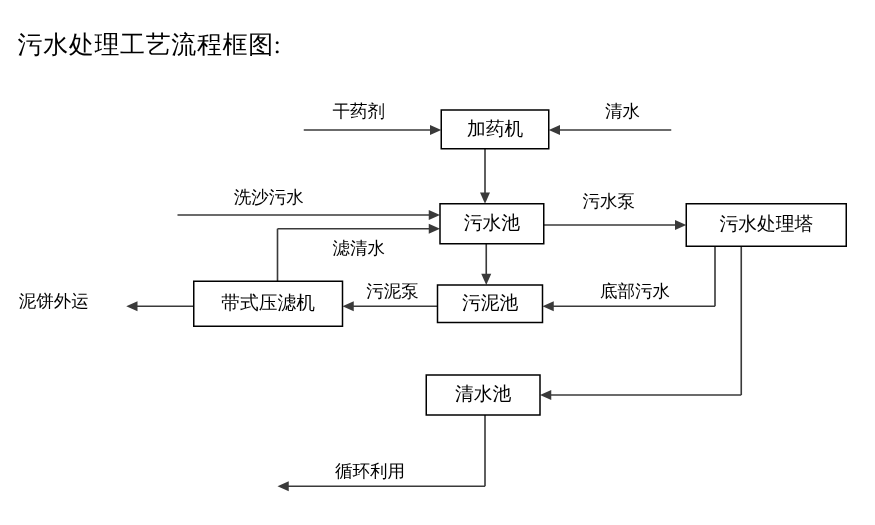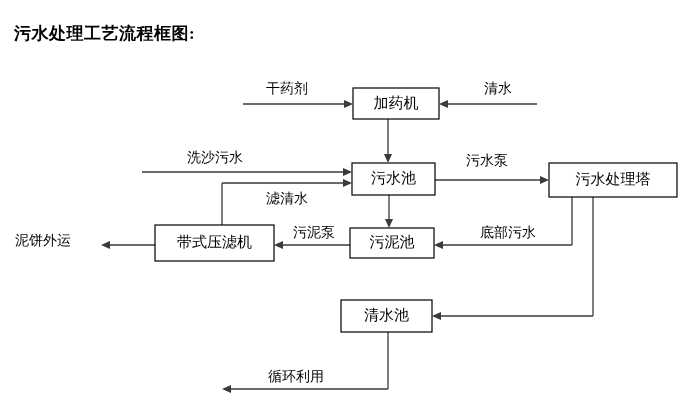--- a/index.html
+++ b/index.html
@@ -17,22 +17,22 @@
   #diagram-root {
     position: relative;
     width: 700px;
     height: 420px;
     background: #ffffff;
   }
   .title {
     position: absolute;
     left: 14px;
     top: 22px;
-    font-size: 17px;
-    font-weight: bold;
+    font-size: 20px;
+    font-weight: normal;
     color: #000000;
     letter-spacing: 0.5px;
     font-family: "Liberation Serif", "DejaVu Serif", serif;
     white-space: nowrap;
     text-align: right;
   }
   svg.flow {
     position: absolute;
     left: 0;
     top: 0;

